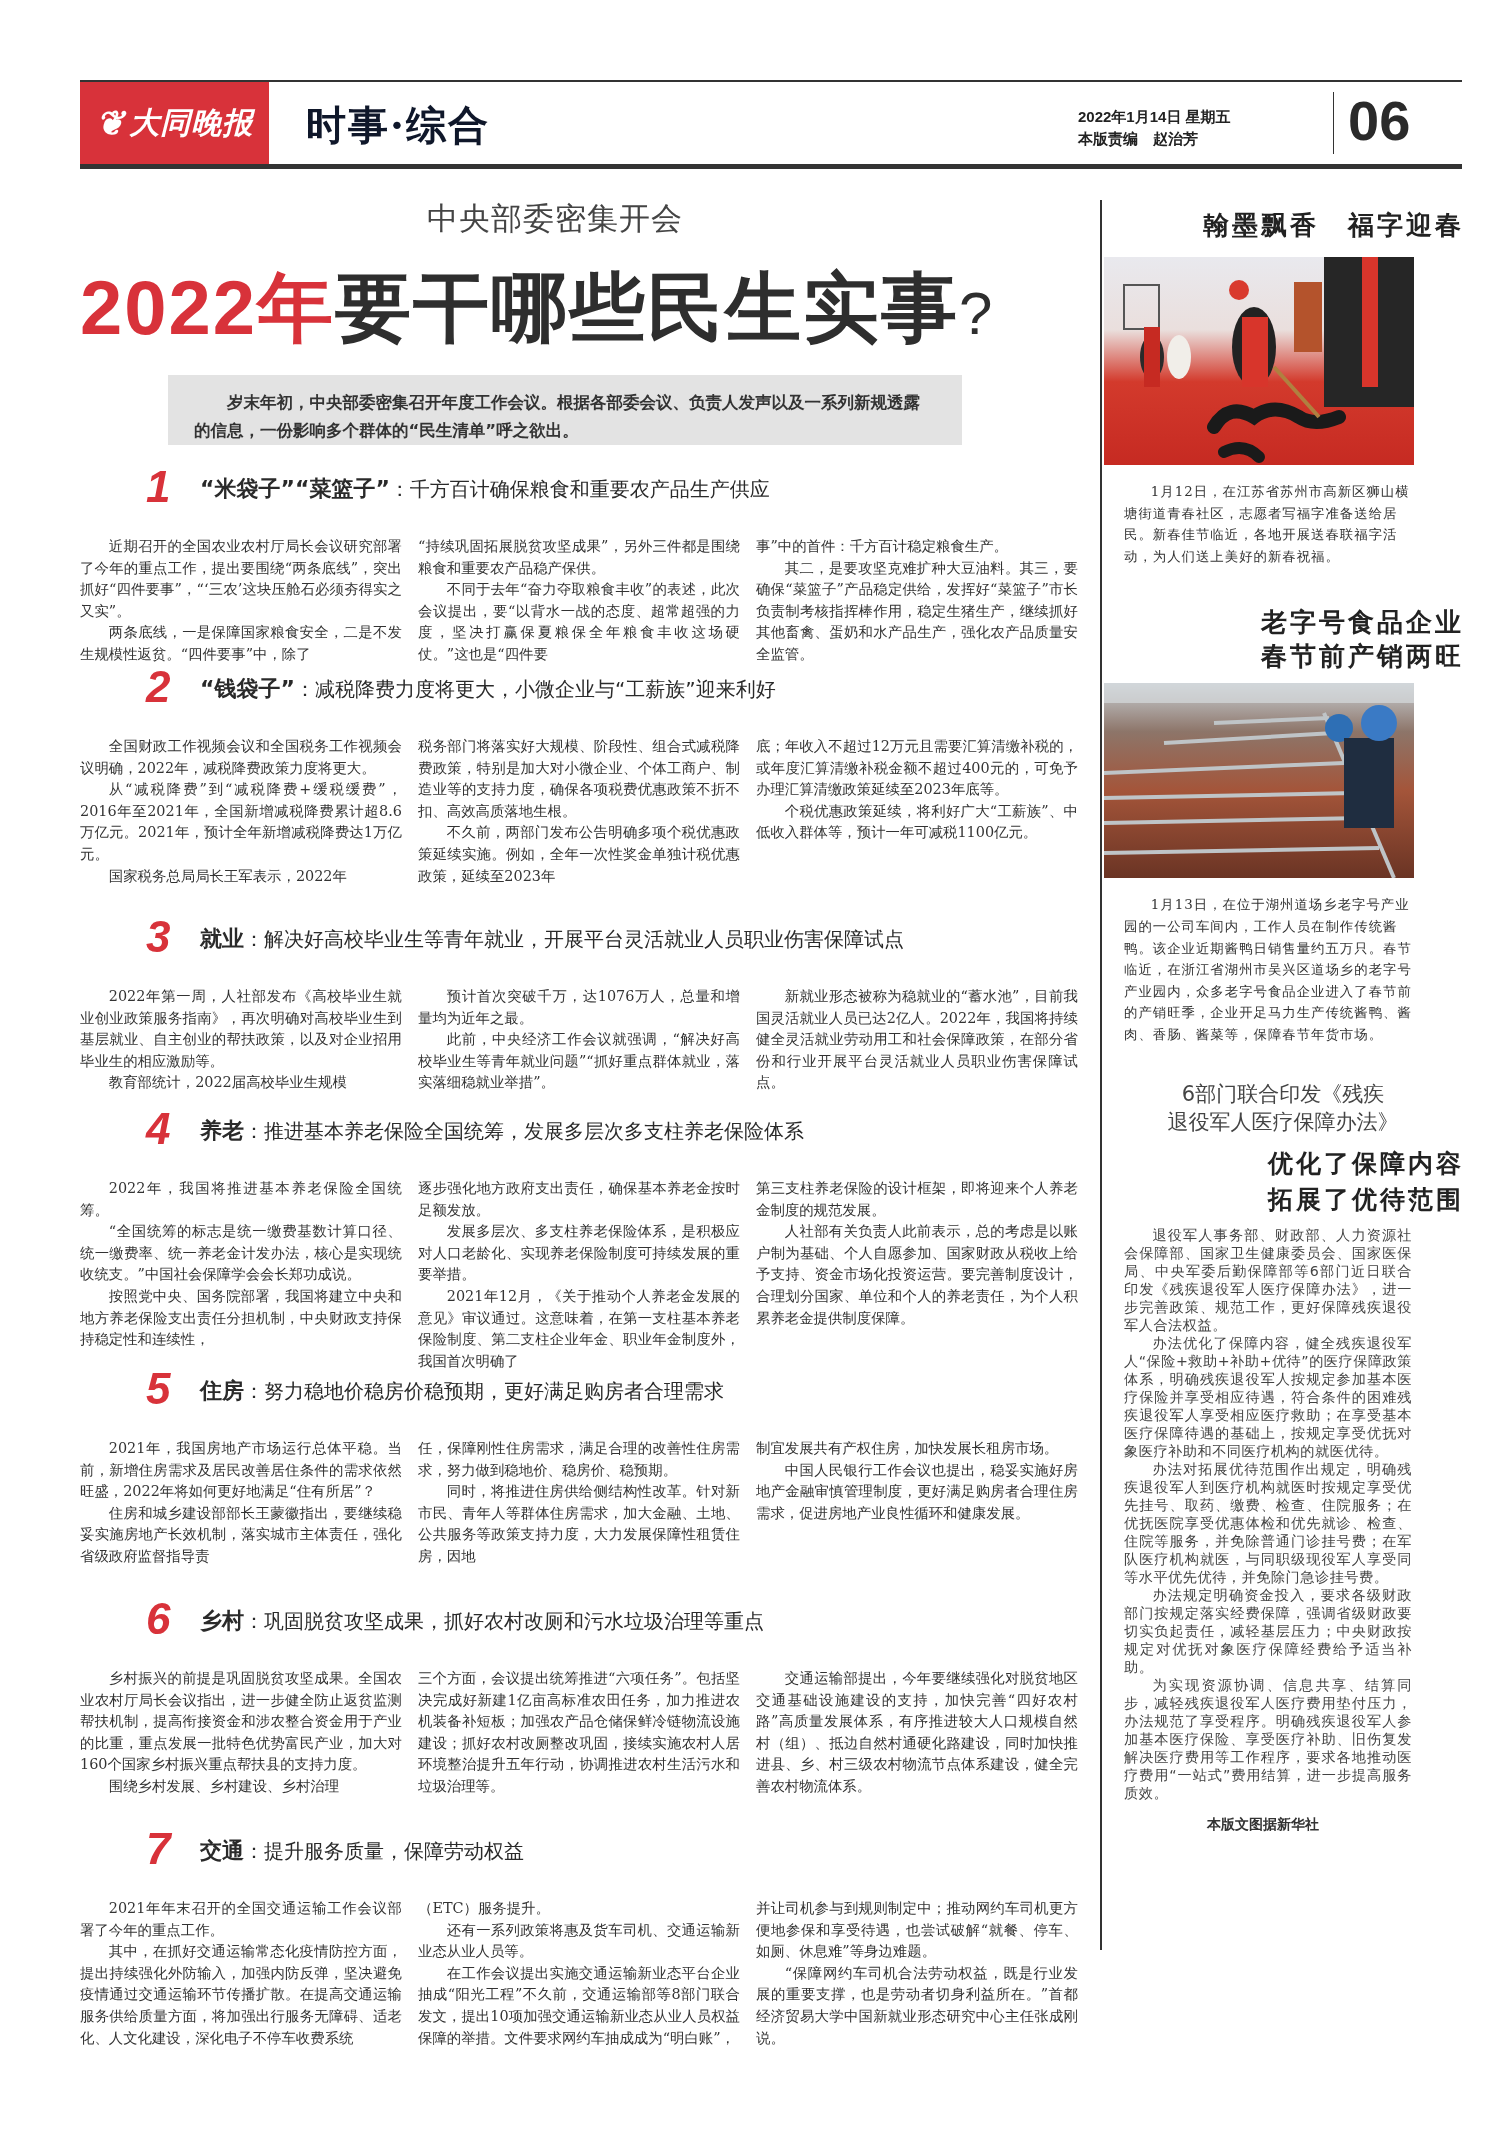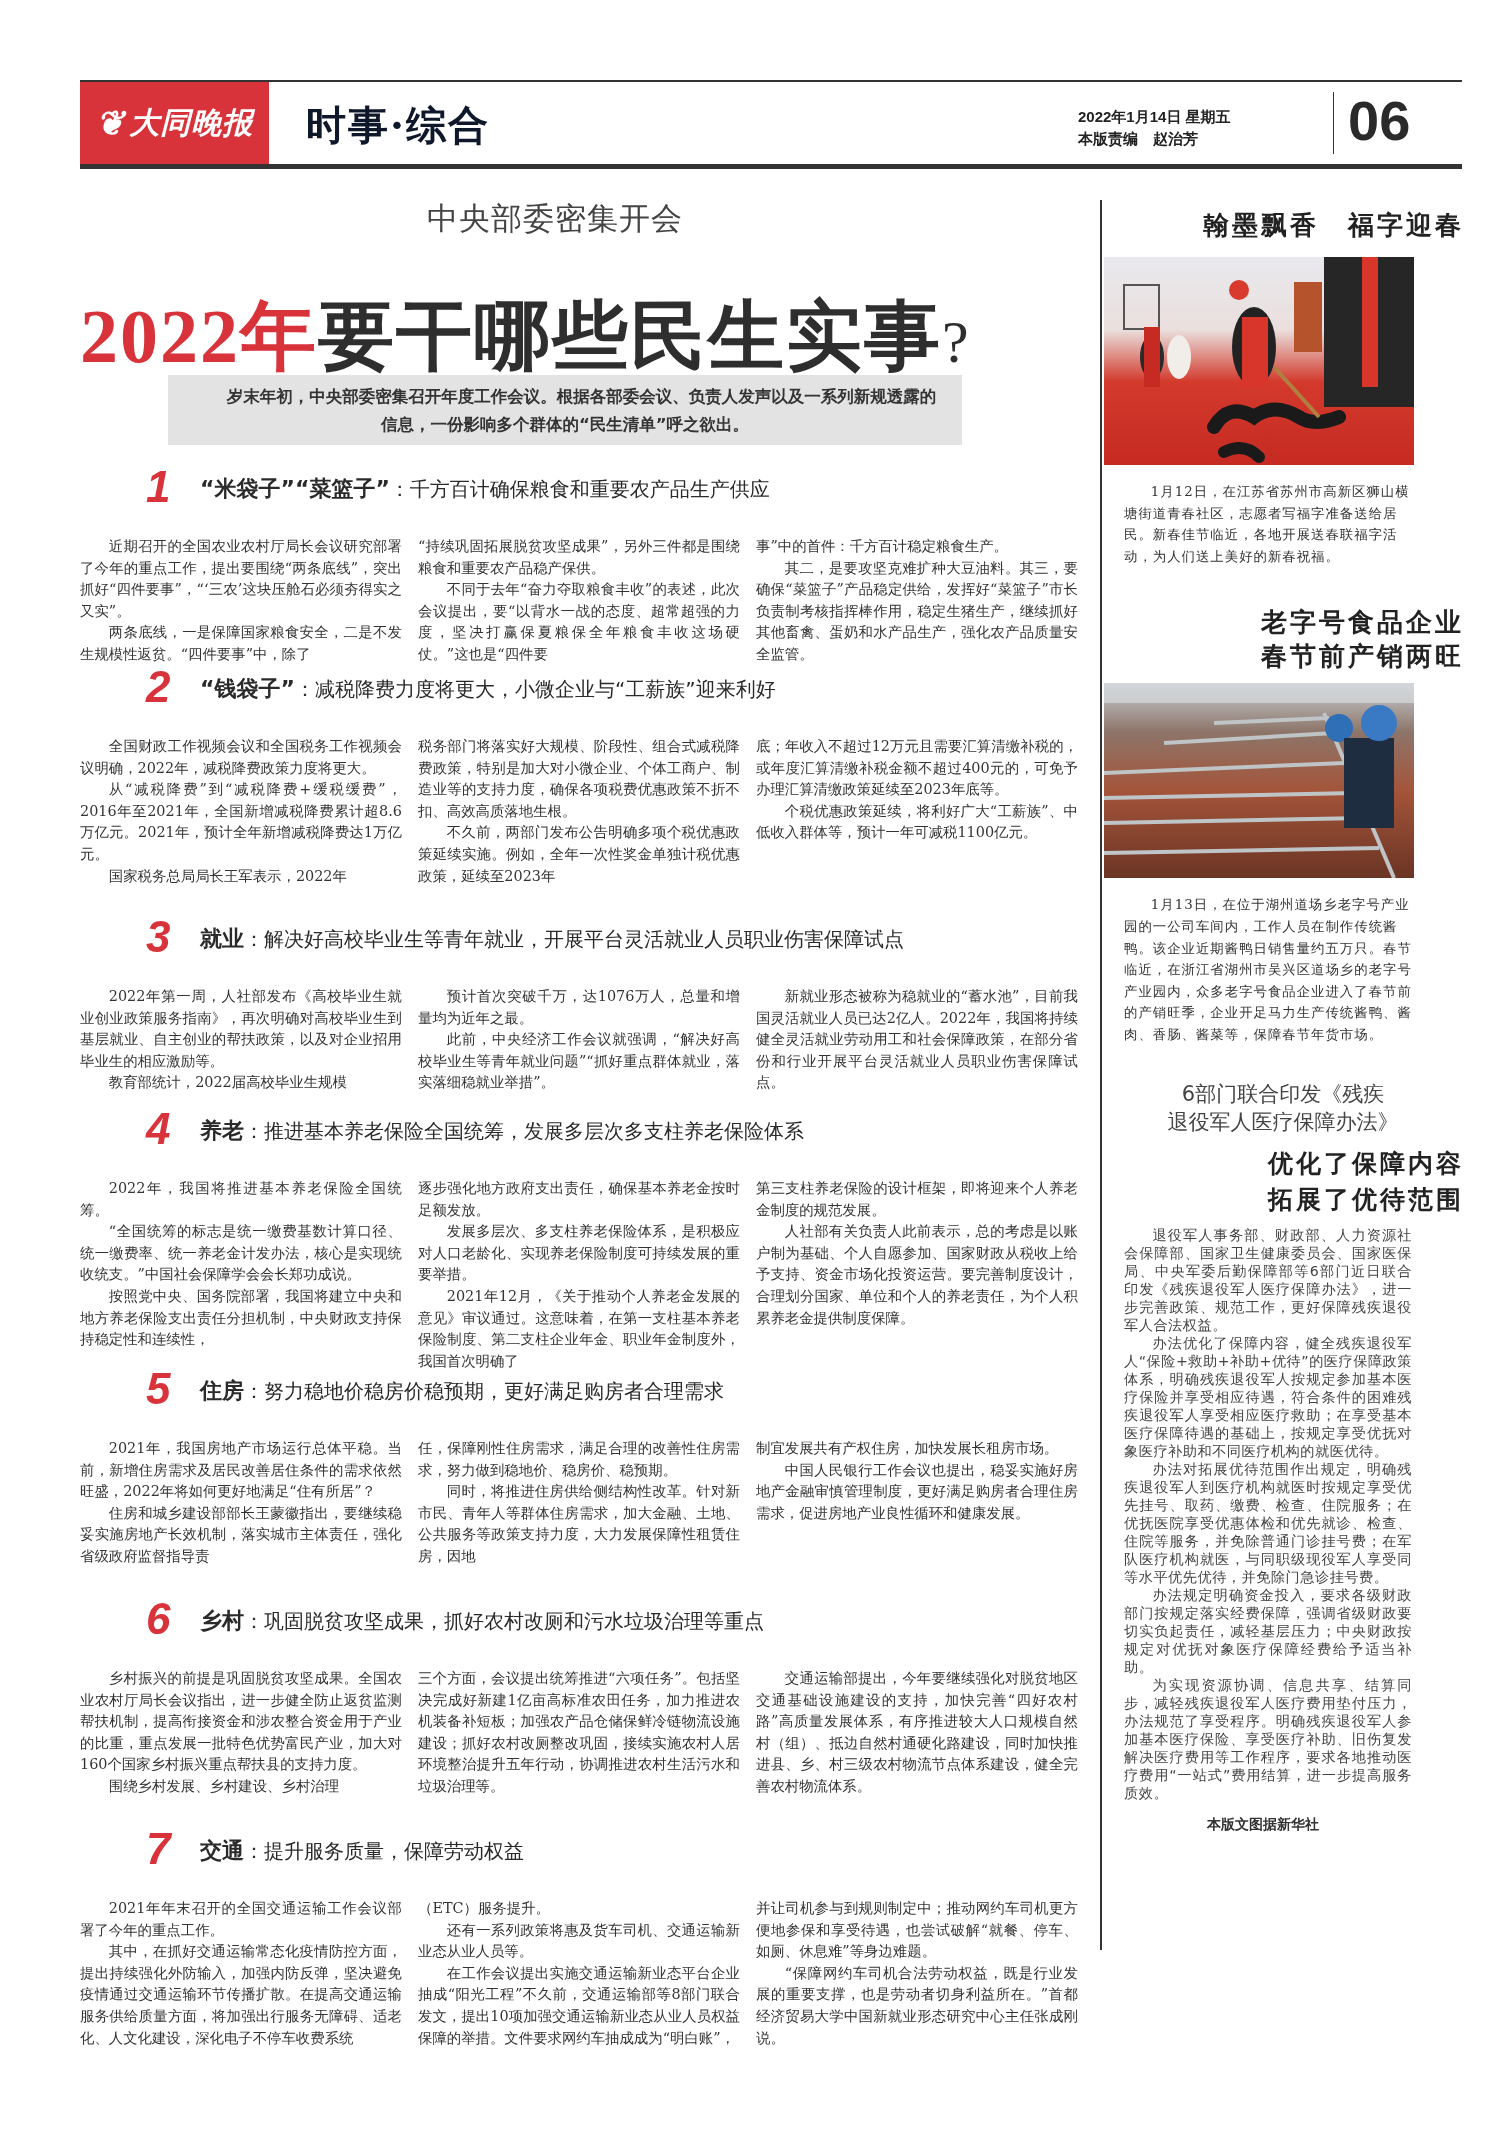--- a/index.html
+++ b/index.html
@@ -6,25 +6,25 @@
   body { width:1500px; height:2134px; position:relative; overflow:hidden; font-family:"DejaVu Serif", serif; color:#2a2a2a; }
   .masthead { position:absolute; left:80px; top:80px; width:1382px; height:82px; border-top:2px solid #333; border-bottom:5px solid #333; }
   .logo { position:absolute; left:0; top:0; width:189px; height:82px; background:#d8323a; color:#fff; display:flex; align-items:center; justify-content:center; font-family:"DejaVu Serif", serif; font-weight:bold; font-style:italic; font-size:30px; letter-spacing:1px; }
   .logo .flame { font-size:34px; margin-right:4px; }
   .section-name { position:absolute; left:226px; top:16px; font-family:"DejaVu Serif", serif; font-weight:bold; font-size:40px; color:#0f172a; letter-spacing:2px; }
   .dateline { position:absolute; left:998px; top:24px; font-family:"Liberation Sans", sans-serif; font-size:15px; line-height:22px; color:#222; font-weight:bold; }
   .pagevsep { position:absolute; left:1253px; top:10px; width:1px; height:62px; background:#333; }
   .pagenum { position:absolute; left:1268px; top:6px; font-family:"Liberation Sans", sans-serif; font-weight:bold; font-size:56px; color:#2a2a2a; }
 
   .kicker { position:absolute; left:0; width:1110px; top:198px; text-align:center; font-family:"DejaVu Sans", sans-serif; font-size:31px; color:#444; letter-spacing:1px; }
-  .headline { position:absolute; left:80px; top:258px; width:1000px; font-family:Liberation Serif, serif; font-weight:bold; font-size:76px; color:#2e2e2e; letter-spacing:2px; white-space:nowrap;margin-top:28px; }
+  .headline { position:absolute; left:80px; top:258px; width:1000px; font-family:Liberation Sans, sans-serif; font-weight:bold; font-size:76px; color:#2e2e2e; letter-spacing:2px; white-space:nowrap; }
   .headline .red { color:#d8323a; }
   .headline .q { font-weight:normal; font-size:60px; }
   .lead { position:absolute; left:168px; top:375px; width:794px; height:70px; background:#e3e3e3; font-family:"DejaVu Sans", sans-serif; font-weight:bold; font-size:16.5px; line-height:28px; color:#333; padding:8px 20px 0 20px; box-sizing:border-box; }
-  .lead p { margin:0; text-indent:2em; text-align:center; }
+  .lead p { margin:6px; text-indent:2em; }
 
   .section { position:absolute; left:80px; width:1000px; }
   .sec-head { position:relative; height:42px; }
   .sec-num { position:absolute; left:66px; top:-6px; font-family:"Liberation Sans", sans-serif; font-weight:bold; font-style:italic; font-size:44px; color:#d8323a; }
   .sec-title { position:absolute; left:120px; top:6px; font-family:"DejaVu Sans", sans-serif; font-size:20px; color:#2a2a2a; white-space:nowrap; }
   .sec-title b { font-size:22px; }
   .cols { display:flex; gap:16px; margin-top:26px; }
   .col { width:322px; font-family:"DejaVu Serif", serif; font-size:14.4px; line-height:21.6px; color:#333; text-align:justify; }
   .col p { margin:0; text-indent:2em; }
   .col p.cont { text-indent:0; }

